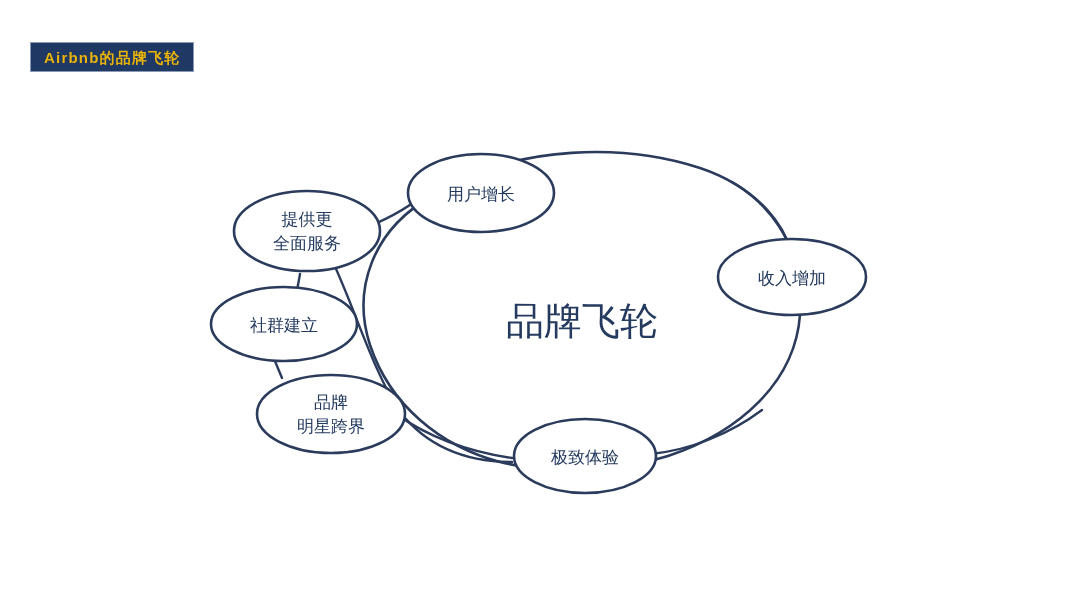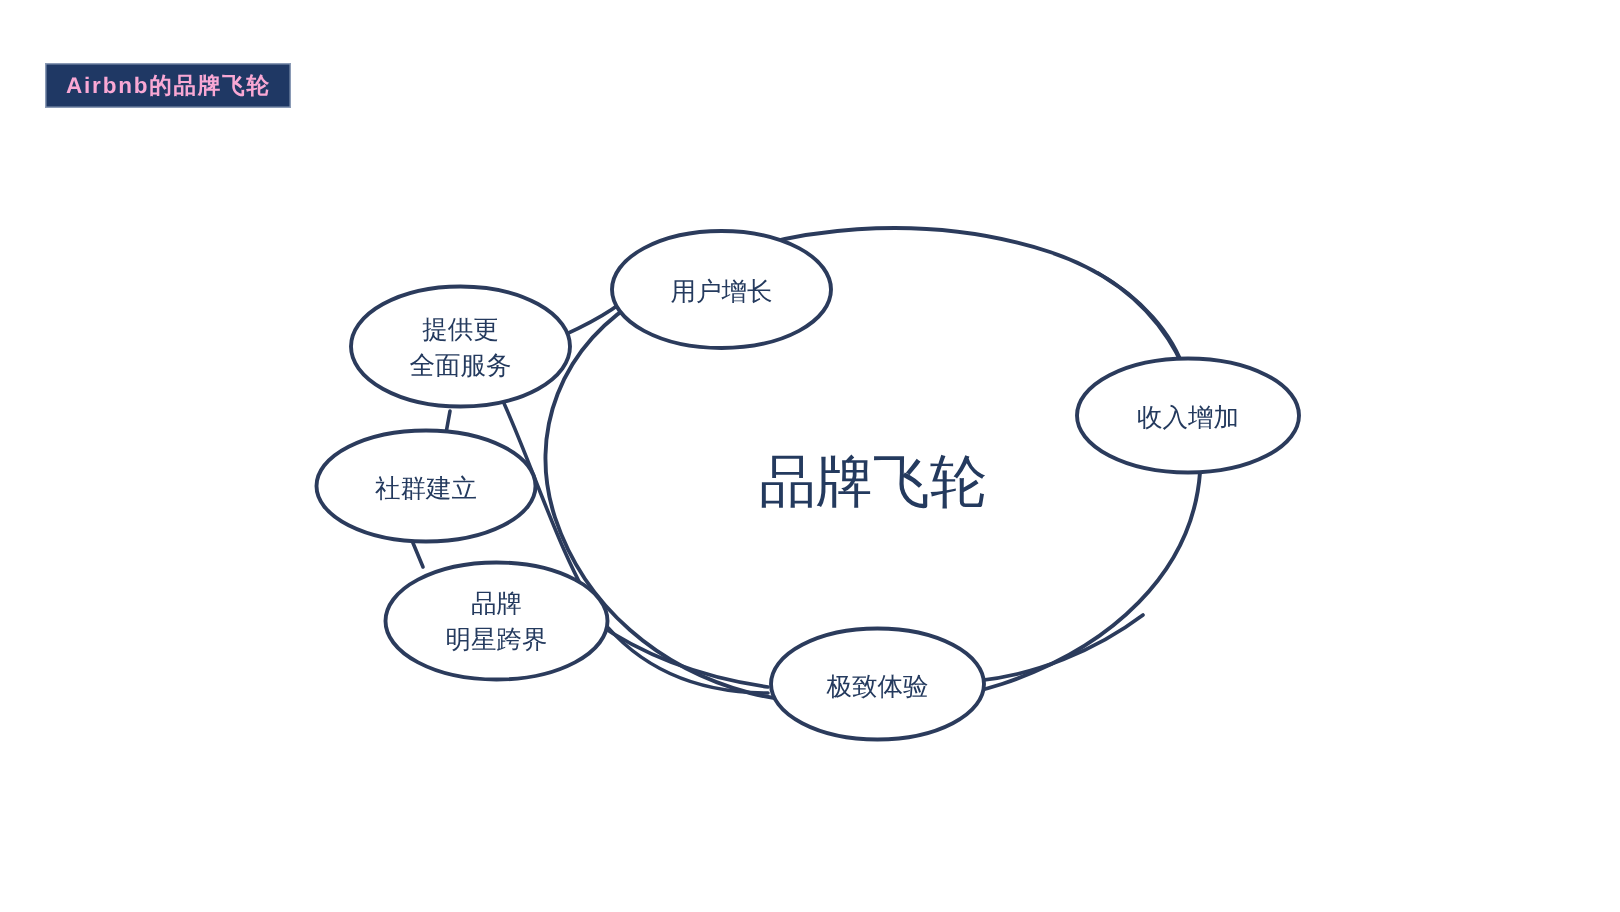--- a/index.html
+++ b/index.html
@@ -23,21 +23,21 @@
     height: 30px;
     padding: 0 12px 0 13px;
     background: #1f3864;
     border: 1px solid #8a9ab5;
     box-sizing: border-box;
     display: flex;
     align-items: center;
     justify-content: center;
   }
   #title-badge .badge-text {
-    color: #f9a8d4;
+    color: #eab308;
     font-family: "Liberation Sans", "DejaVu Sans", sans-serif;
     font-size: 15px;
     font-weight: bold;
     letter-spacing: 1.2px;
     line-height: 1;
     white-space: nowrap;
   }
 
   
   #diagram {

